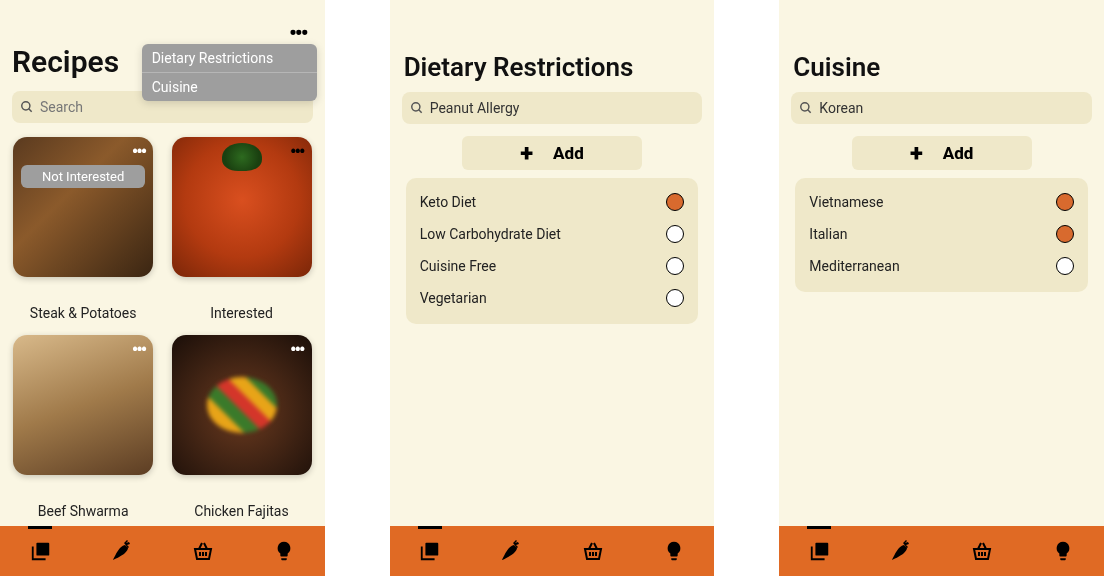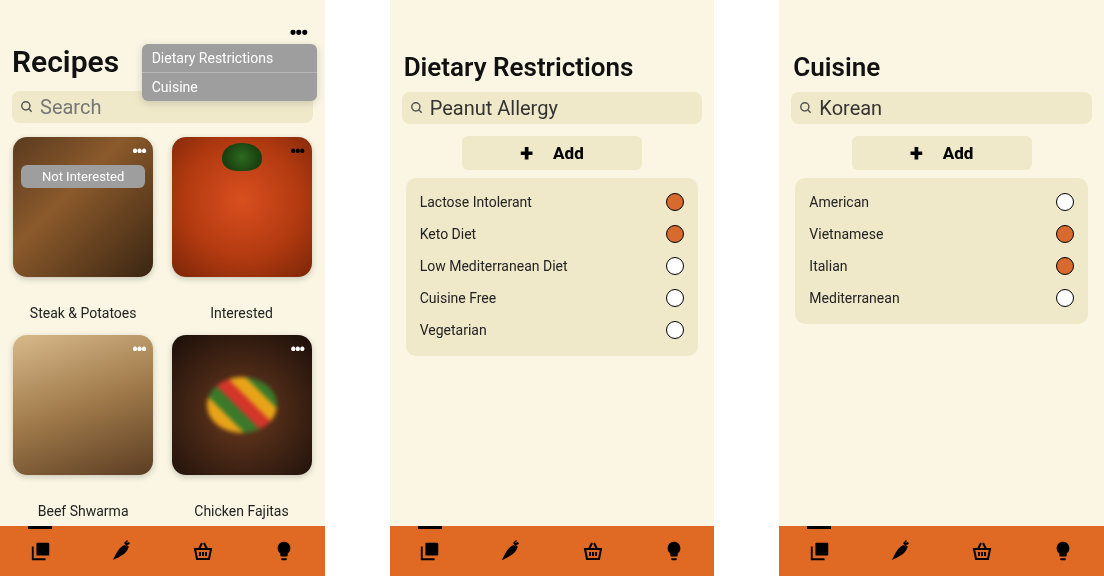--- a/index.html
+++ b/index.html
@@ -44,21 +44,21 @@
     cursor:pointer;
   }
   .dropdown-item:last-child{border-bottom:none;}
   .search-bar {
     background:#efe8c9; border-radius:8px; height:32px;
     display:flex; align-items:center; padding:0 8px; margin-top:4px;
     font-size:14px; color:#555;
   }
   .search-bar .icon { margin-right:6px; color:#555; }
   .search-bar input {
-    border:none; background:transparent; outline:none; font-size:20px;
+    border:none; background:transparent; outline:none; font-size:14px;
     color:#333; width:100%;
   }
   .search-bar input::placeholder { color:#777; }
   .recipes-grid {
     display:grid; grid-template-columns:1fr 1fr; gap:14px 16px; margin-top:14px;
   }
   .recipe-card { display:flex; flex-direction:column; align-items:center; }
   .recipe-img-wrap {
     width:140px; height:140px; border-radius:14px; background:#ccc;
     position:relative; overflow:hidden;
@@ -207,29 +207,25 @@
           </svg>
       </span>
       <input value="Peanut Allergy" style="">
     </div>
     <div class="add-btn">
       <span class="plus">+</span>
       <span>Add</span>
     </div>
     <div class="option-list">
       <div class="option-row">
-          <span>Lactose Intolerant</span>
-          <span class="radio on"></span>
-        </div>
-      <div class="option-row">
           <span>Keto Diet</span>
           <span class="radio on"></span>
         </div>
       <div class="option-row">
-          <span>Low Mediterranean Diet</span>
+          <span>Low Carbohydrate Diet</span>
           <span class="radio"></span>
         </div>
       <div class="option-row">
           <span>Cuisine Free</span>
           <span class="radio"></span>
         </div>
       <div class="option-row">
           <span>Vegetarian</span>
           <span class="radio"></span>
         </div>
@@ -276,24 +272,20 @@
           </svg>
       </span>
       <input value="Korean" style="">
     </div>
     <div class="add-btn">
       <span class="plus">+</span>
       <span>Add</span>
     </div>
     <div class="option-list">
       <div class="option-row">
-          <span>American</span>
-          <span class="radio"></span>
-        </div>
-      <div class="option-row">
           <span>Vietnamese</span>
           <span class="radio on"></span>
         </div>
       <div class="option-row">
           <span>Italian</span>
           <span class="radio on"></span>
         </div>
       <div class="option-row">
           <span>Mediterranean</span>
           <span class="radio"></span>

